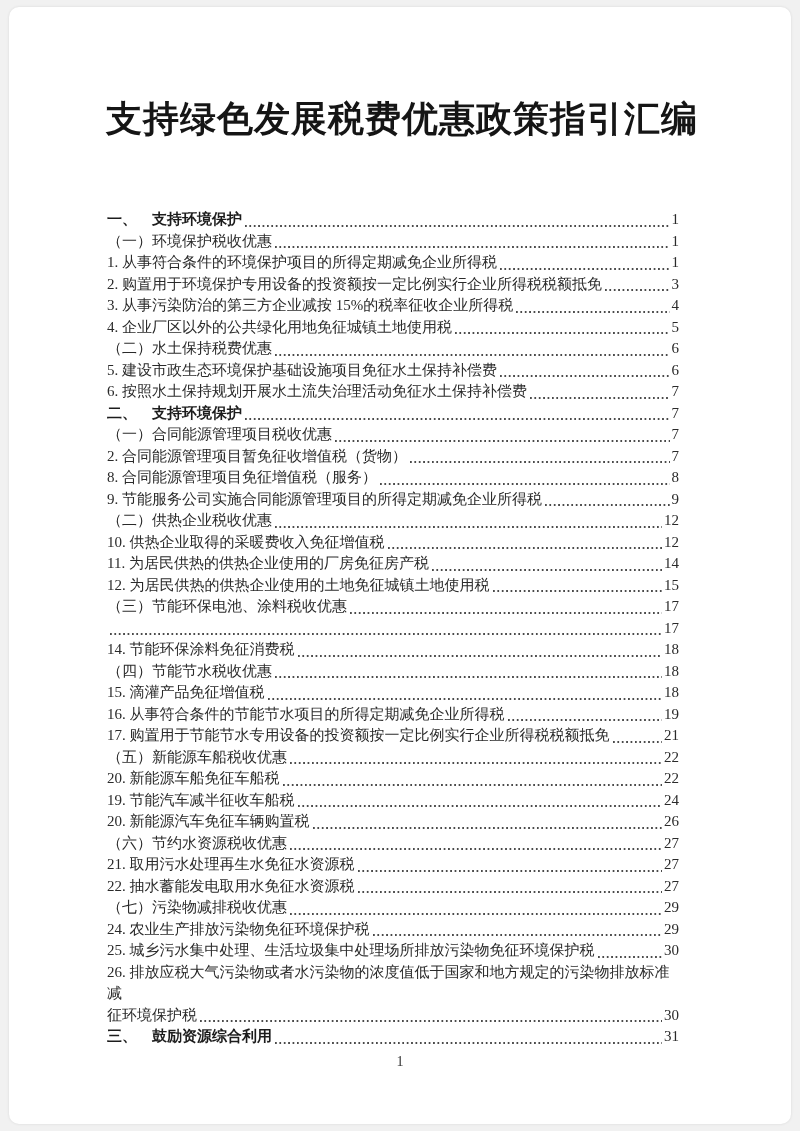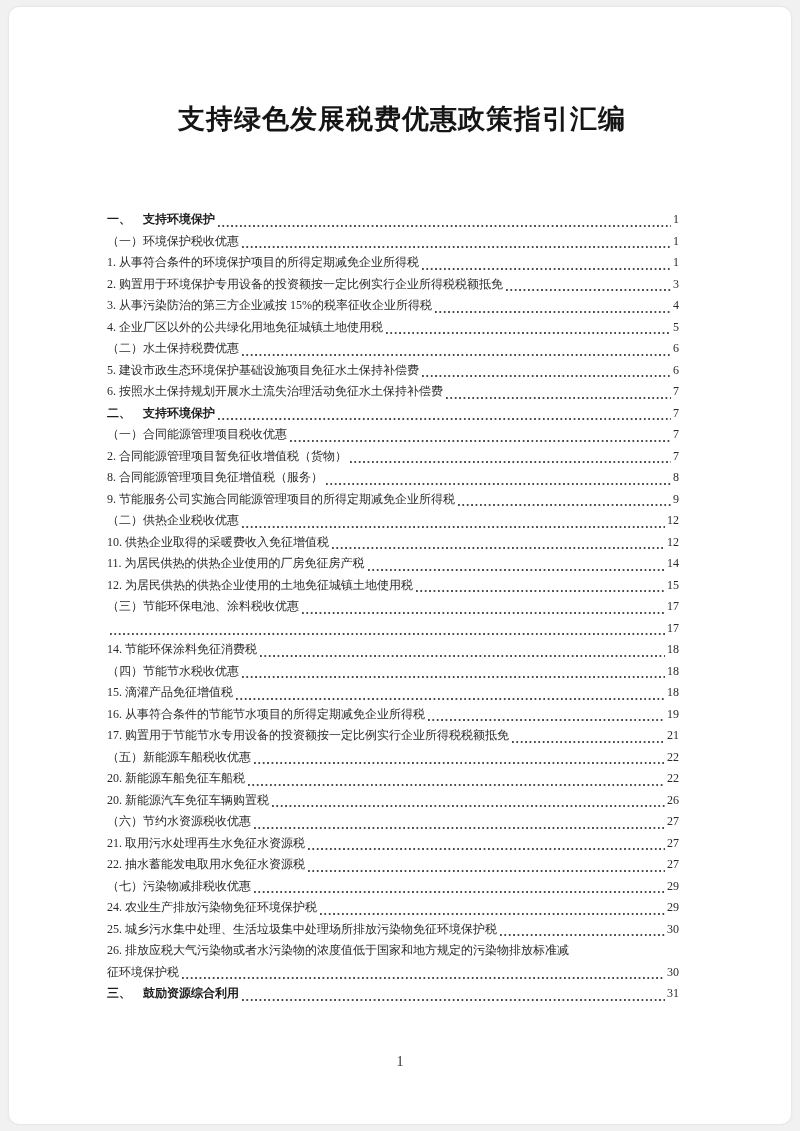--- a/index.html
+++ b/index.html
@@ -10,35 +10,35 @@
   }
   .sheet{
     position:absolute;left:9px;top:7px;right:9px;bottom:7px;
     background:#ffffff;border-radius:10px;
     box-shadow:0 0 3px rgba(0,0,0,0.10);
     overflow:hidden;
   }
   .doc-title{
     margin:96px 0 0 4px;
     text-align:center;
-    font-size:27px;
+    font-size:36px;
     font-weight:bold;
     color:#151515;
     letter-spacing:1px;
     line-height:32px;
   }
   .toc{
     margin-top:74px;
     padding:0 112px 0 98px;
   }
   .toc-row{
     display:flex;
     align-items:flex-start;
     line-height:21.5px;
-    font-size:12px;
+    font-size:15px;
     color:#2a2a2a;
   }
   .toc-text{white-space:pre-wrap;}
   .toc-row.section .toc-text{font-weight:bold;color:#1c1c1c;}
   .toc-dots{
     flex:1 1 16px;
     min-width:16px;
     align-self:flex-end;
     height:2px;
     margin:0 2px 4px 3px;
@@ -195,20 +195,25 @@
         <span class="toc-text">（五）新能源车船税收优惠</span>
         <span class="toc-dots"></span>
         <span class="toc-page">22</span>
       </div>
       <div class="toc-row item">
         <span class="toc-text">20. 新能源车船免征车船税</span>
         <span class="toc-dots"></span>
         <span class="toc-page">22</span>
       </div>
       <div class="toc-row item">
+        <span class="toc-text">19. 节能汽车减半征收车船税</span>
+        <span class="toc-dots"></span>
+        <span class="toc-page">24</span>
+      </div>
+      <div class="toc-row item">
         <span class="toc-text">20. 新能源汽车免征车辆购置税</span>
         <span class="toc-dots"></span>
         <span class="toc-page">26</span>
       </div>
       <div class="toc-row sub">
         <span class="toc-text">（六）节约水资源税收优惠</span>
         <span class="toc-dots"></span>
         <span class="toc-page">27</span>
       </div>
       <div class="toc-row item">

